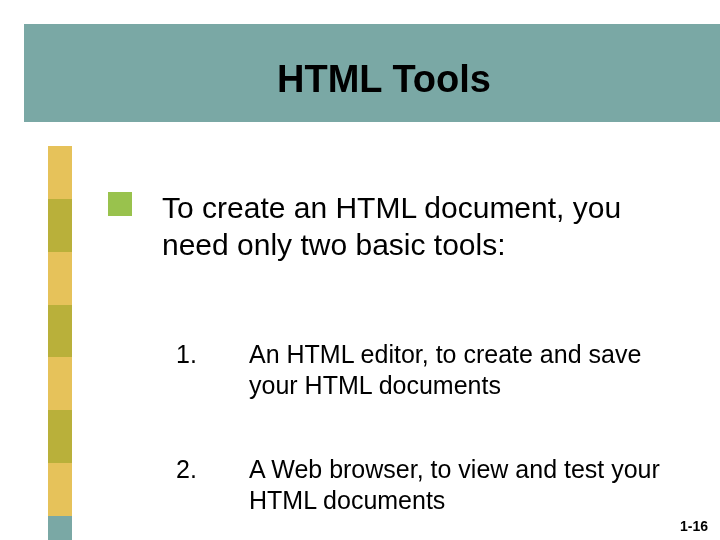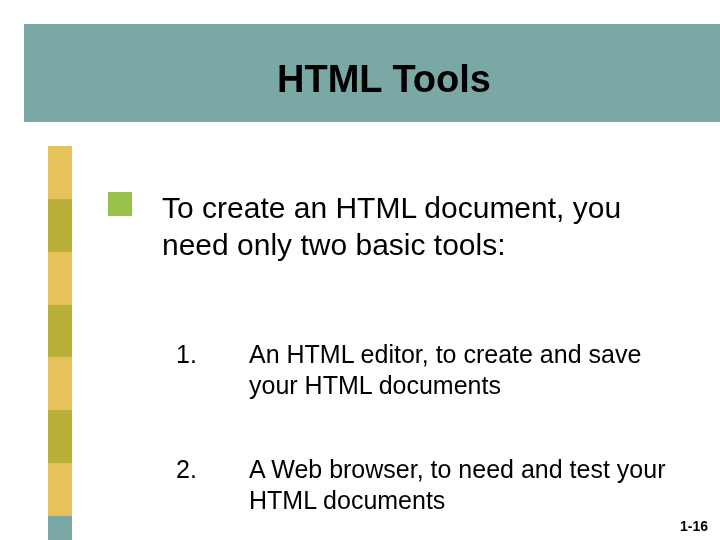--- a/index.html
+++ b/index.html
@@ -124,21 +124,21 @@
       <div class="bullet-text">To create an HTML document, you need only two basic tools:</div>
     </div>
 
     <div class="numlist">
       <div class="num-row">
         <div class="num-label">1.</div>
         <div class="num-text">An HTML editor, to create and save your HTML documents</div>
       </div>
       <div class="num-row">
         <div class="num-label">2.</div>
-        <div class="num-text">A Web browser, to need and test your HTML documents</div>
+        <div class="num-text">A Web browser, to view and test your HTML documents</div>
       </div>
     </div>
 
   </div>
 
   <div class="pagenum">1-16</div>
 
 </div>
 
 </body></html>

